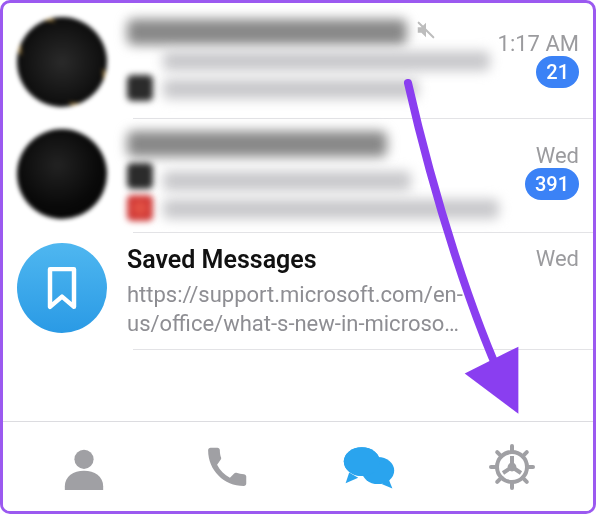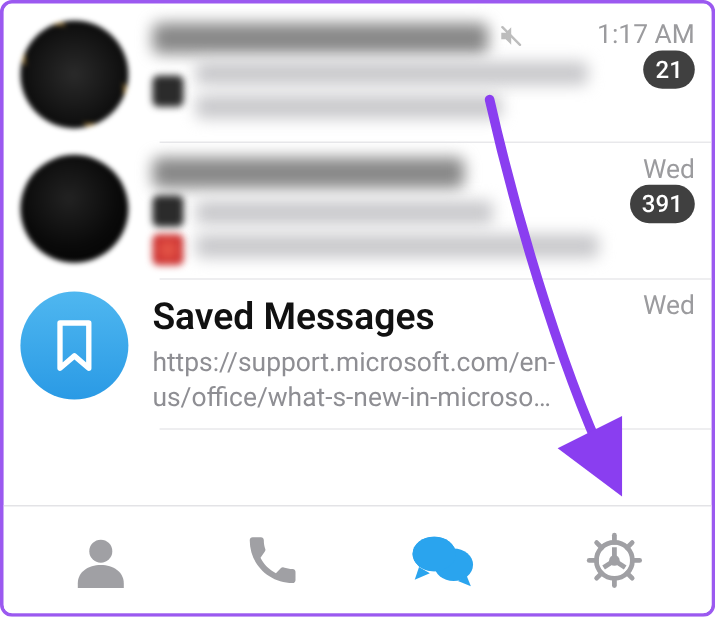--- a/index.html
+++ b/index.html
@@ -65,21 +65,21 @@
     justify-content: center;
   }
   .chat-body { flex: 1; min-width: 0; padding-top: 2px; }
   .title-line {
     display: flex;
     align-items: center;
     gap: 8px;
     margin-bottom: 6px;
   }
   .chat-title {
-    font-size: 31px;
+    font-size: 25px;
     font-weight: 600;
     color: #111;
     white-space: nowrap;
     overflow: hidden;
     text-overflow: ellipsis;
   }
   .blur-title {
     filter: blur(7px);
     color: #555;
     background: linear-gradient(90deg, #999 0%, #888 100%);
@@ -98,21 +98,21 @@
     color: #9b9b9e;
     font-size: 22px;
     font-weight: 400;
     flex-shrink: 0;
   }
   .preview {
     font-size: 22px;
     line-height: 1.32;
     color: #8e8e93;
     display: flex;
-    align-items: center;
+    align-items: flex-end;
     gap: 10px;
   }
   .preview-text {
     flex: 1;
     overflow: hidden;
     display: -webkit-box;
     -webkit-line-clamp: 2;
     -webkit-box-orient: vertical;
   }
   .blur-preview {
@@ -132,39 +132,39 @@
     width: 26px; height: 26px;
     background: #2b2b2b;
     border-radius: 5px;
     filter: blur(3px);
     flex-shrink: 0;
   }
   .blur-thumb.red {
     background: radial-gradient(circle,#e85b4a 0%, #c33 70%);
   }
   .badge {
-    background: #404040;
+    background: #3b82f6;
     color: #fff;
     font-size: 20px;
     font-weight: 500;
     min-width: 36px;
     height: 32px;
     border-radius: 16px;
     padding: 0 10px;
     display: inline-flex;
     align-items: center;
     justify-content: center;
     align-self: flex-end;
     flex-shrink: 0;
   }
   .right-col {
     display: flex;
     flex-direction: column;
     align-items: flex-end;
-    justify-content: flex-start;
+    justify-content: center;
     height: 84px;
     margin-left: 8px;
     flex-shrink: 0;
   }
   
   .tabbar {
     position: absolute;
     bottom: 0;
     left: 0;
     right: 0;

